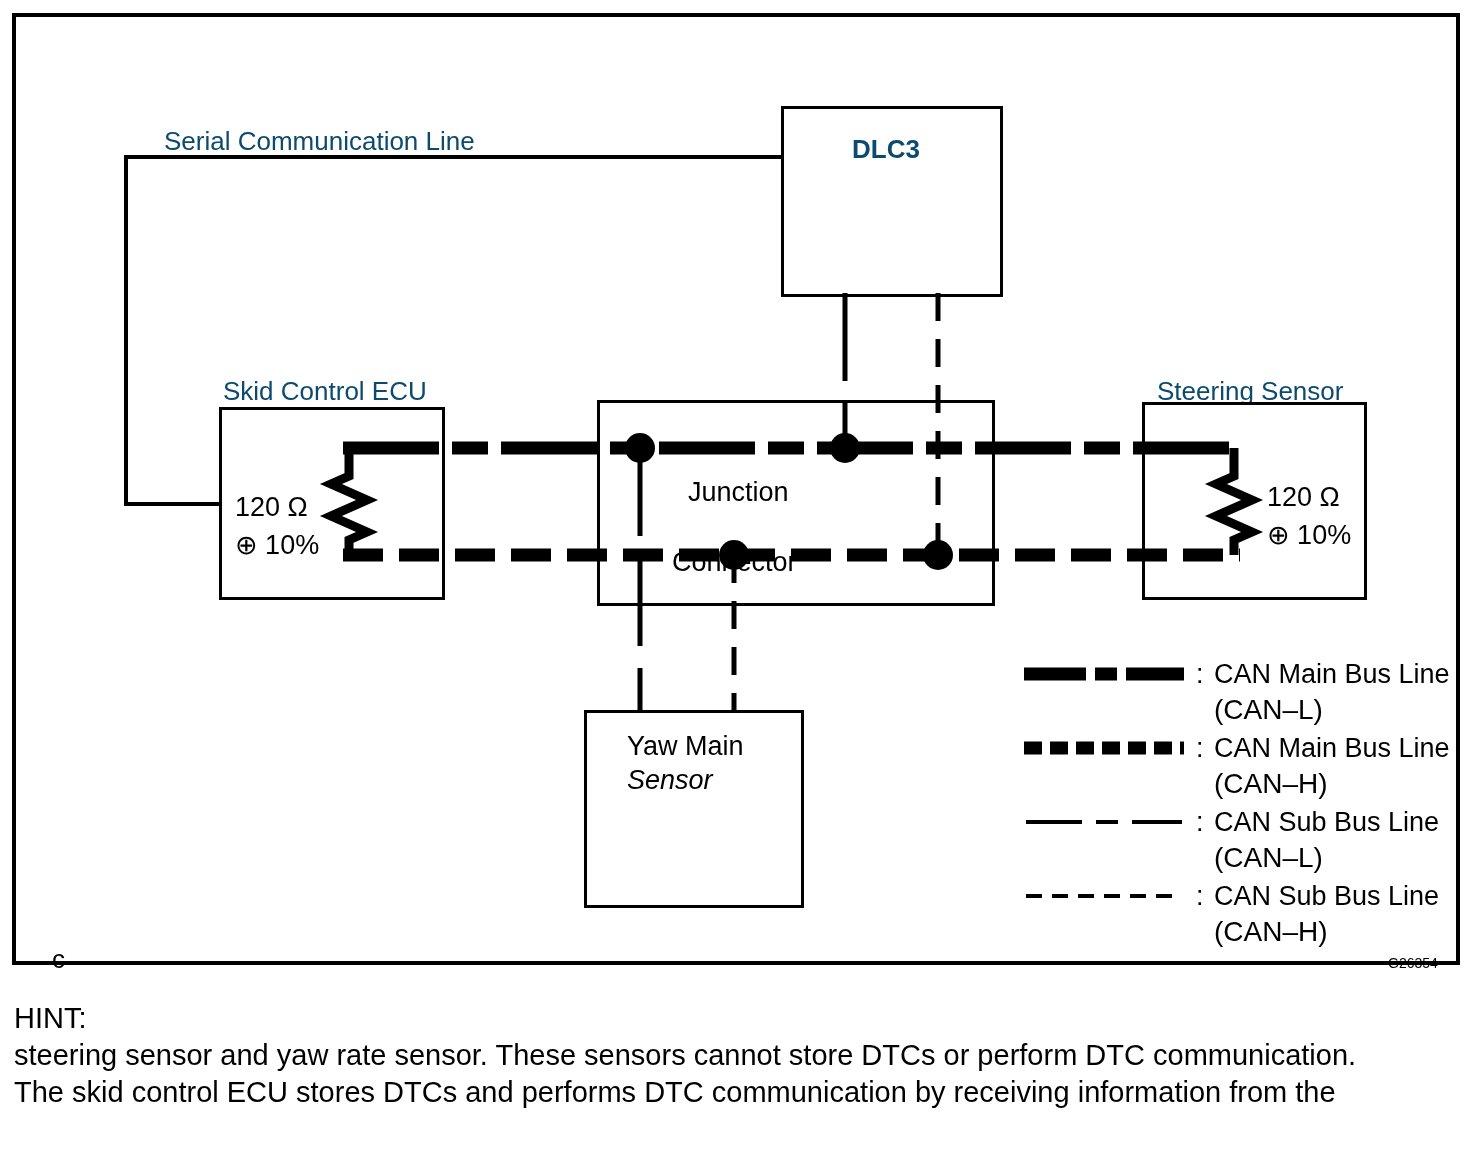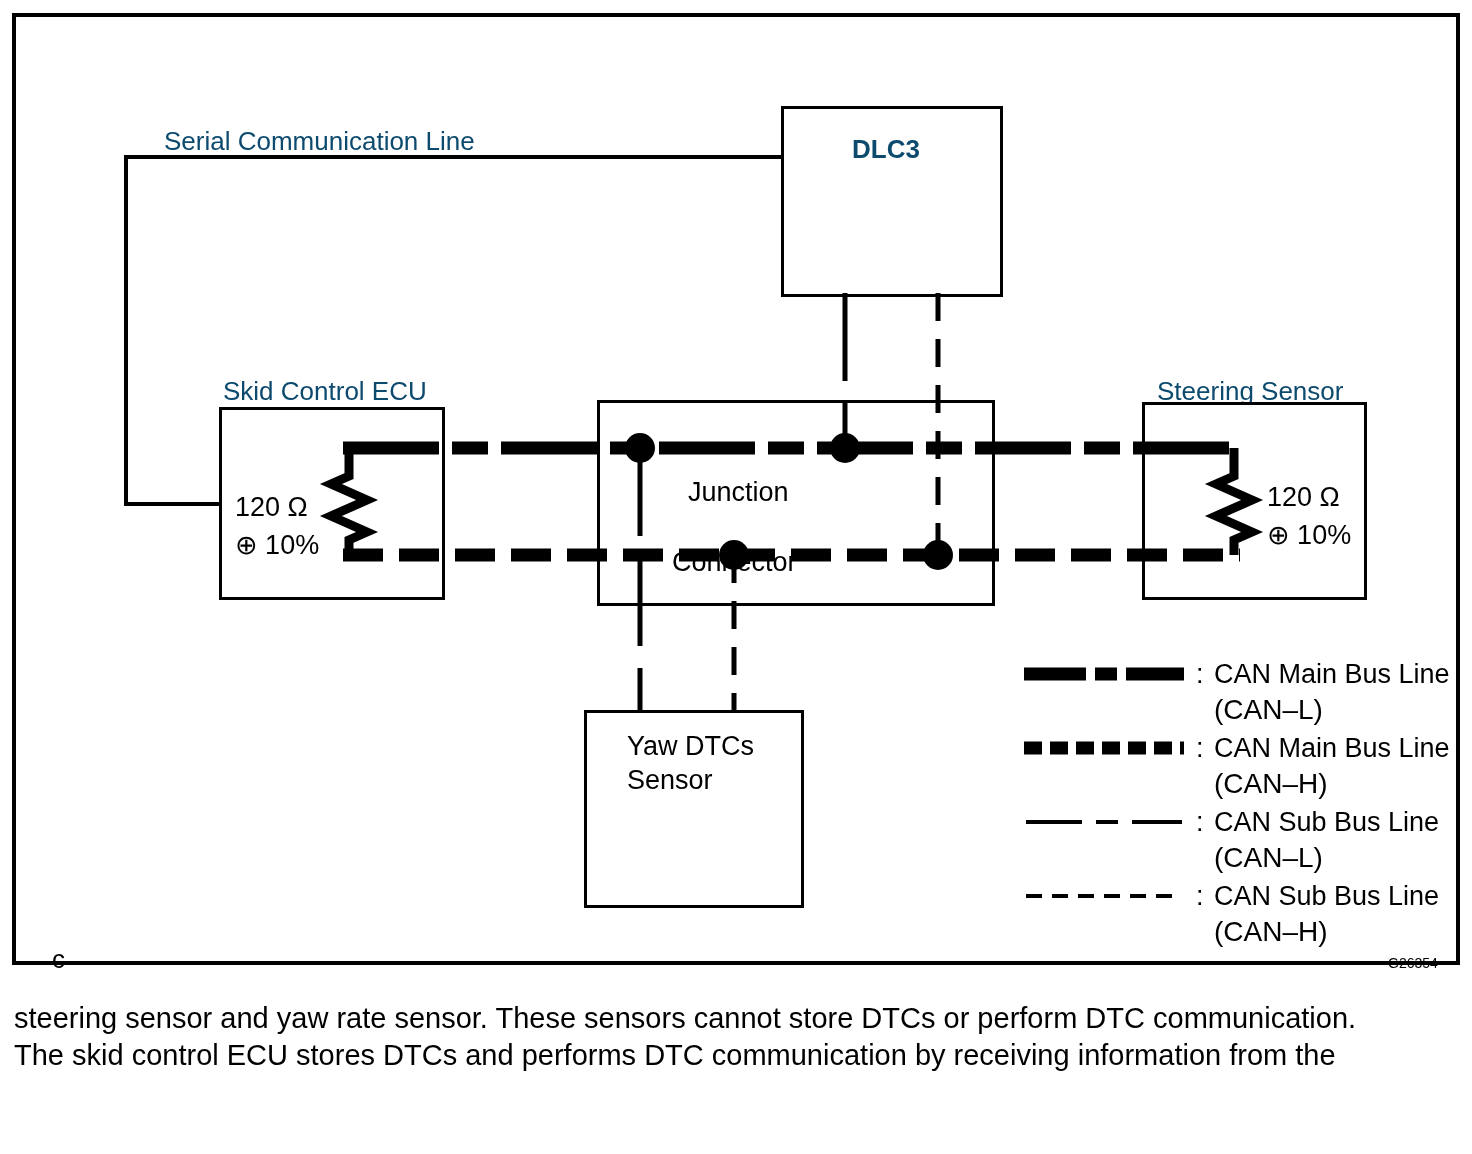--- a/index.html
+++ b/index.html
@@ -166,22 +166,22 @@
   <div class="comp-box" style="left:581px; top:383px; width:398px; height:206px;"></div>
   <div class="inner-label" style="left:672px; top:458px;">Junction</div>
   <div class="inner-label" style="left:656px; top:492px;margin-top:36px;">Connector</div>
 
   <div class="comp-label" style="left:1141px; top:358px;">Steering Sensor</div>
   <div class="comp-box" style="left:1126px; top:385px; width:225px; height:198px;"></div>
   <div class="ohm-label" style="left:1251px; top:462px;">120 Ω</div>
   <div class="ohm-label" style="left:1251px; top:500px;">⊕ 10%</div>
 
   <div class="comp-box" style="left:568px; top:693px; width:220px; height:198px;"></div>
-  <div class="inner-label" style="left:611px; top:712px;">Yaw DTCs</div>
-  <div class="inner-label" style="left:611px; top:746px;">Sensor</div>
+  <div class="inner-label" style="left:611px; top:712px;">Yaw Main</div>
+  <div class="inner-label" style="left:611px; top:746px;font-style:italic;">Sensor</div>
 
   <div id="legend">
 
     <div class="legend-row">
       <svg class="legend-swatch" viewBox="0 0 160 14" preserveAspectRatio="none">
         <line x1="0" y1="7" x2="160" y2="7" stroke="#000" stroke-width="13" stroke-dasharray="62 9 22 9 58" stroke-linecap="butt"></line>
       </svg>
       <span class="legend-colon">:</span>
       <span class="legend-text">CAN Main Bus Line</span>
       <span class="legend-text2">(CAN–L)</span>
@@ -214,15 +214,16 @@
       <span class="legend-text2">(CAN–H)</span>
     </div>
   </div>
 
   <div id="corner-mark">c</div>
   <div id="figure-code">G26354</div>
 
 </div>
 
 <div id="hint-block">
+  <div class="hint-line">HINT:</div>
   <div class="hint-line">steering sensor and yaw rate sensor. These sensors cannot store DTCs or perform DTC communication.</div>
   <div class="hint-line">The skid control ECU stores DTCs and performs DTC communication by receiving information from the</div>
 </div>
 
 </body></html>

